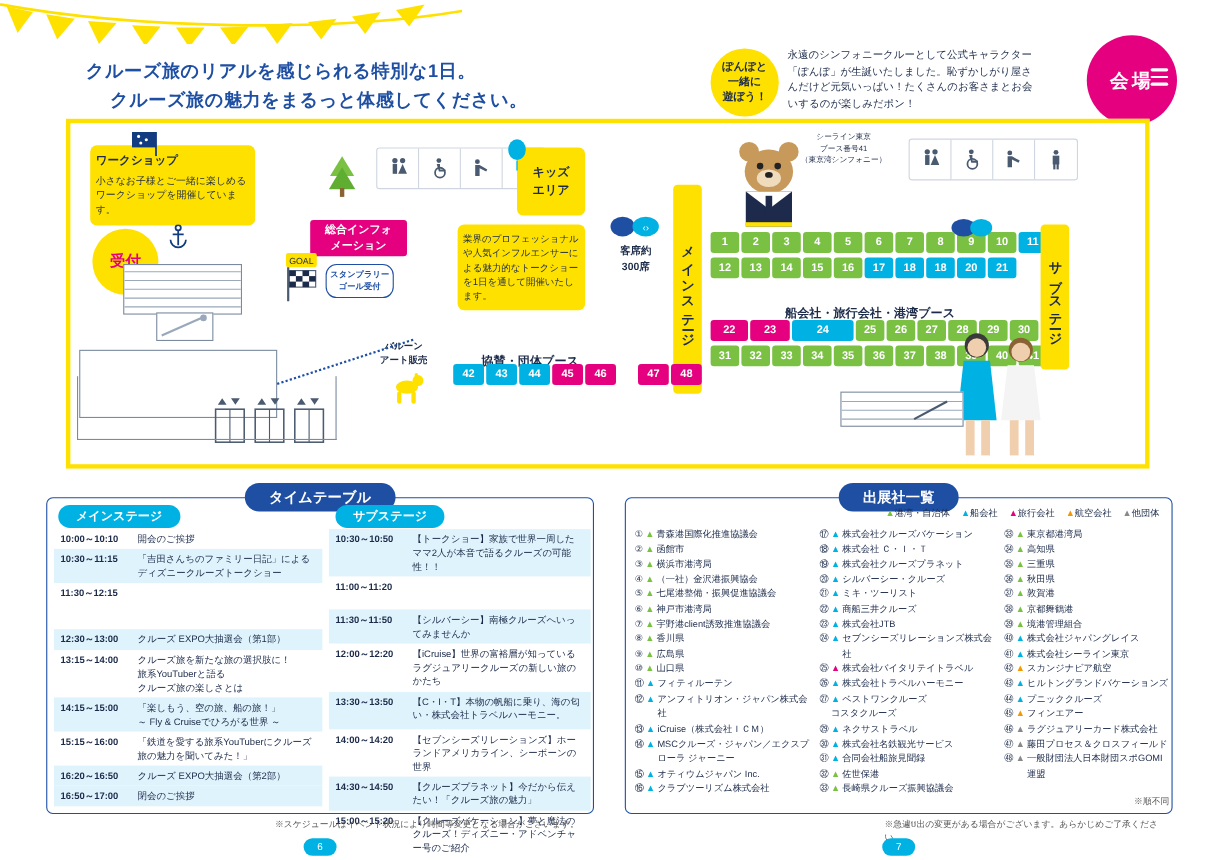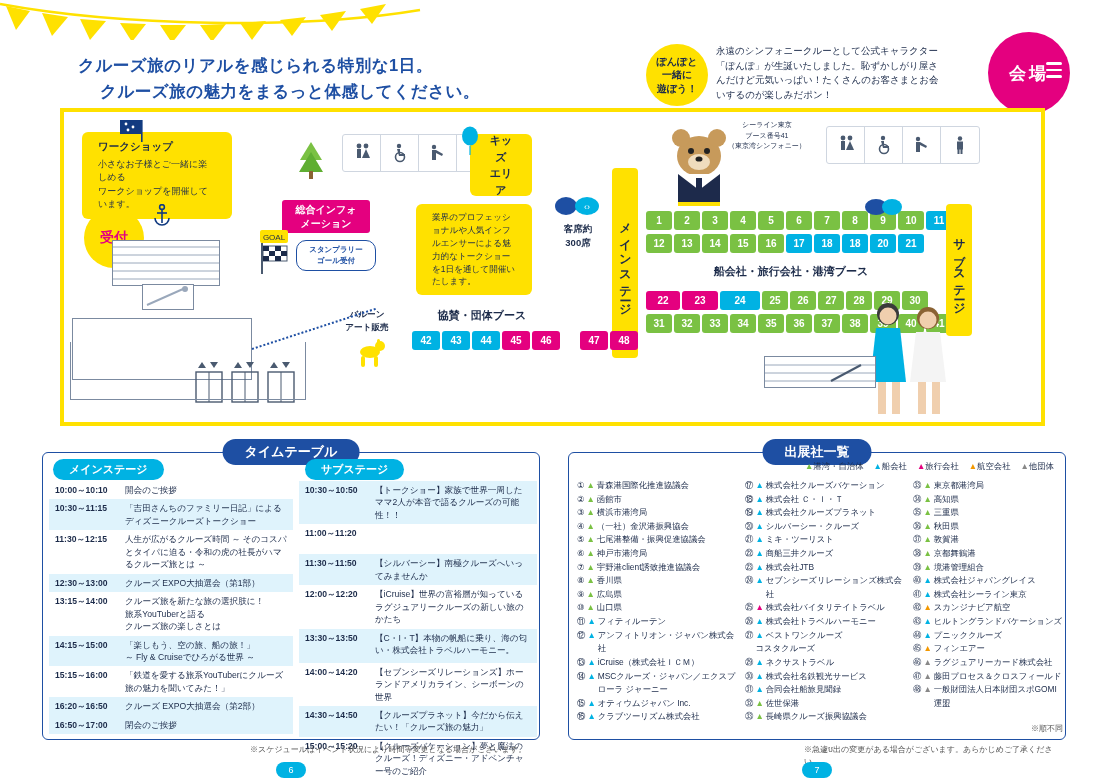--- a/index.html
+++ b/index.html
@@ -52,21 +52,21 @@
     position:absolute; left:60px; top:108px; width:985px; height:318px;
     border:4px solid #ffe100; background:#ffffff;
   }
   .map-inner { position:absolute; inset:0; }
 
   
   .abs { position:absolute; }
 
   .yellow-card {
     background:#ffe100; border-radius:6px; color:#1c2b4a;
-    font-size:9px; line-height:1.5; padding:7px 16px;
+    font-size:9px; line-height:1.5; padding:7px 5px;
   }
   .yellow-card .ttl { font-weight:bold; font-size:10.5px; display:block; margin-bottom:3px; }
 
   .pink-label {
     background:#e4007f; color:#fff; font-size:10px; font-weight:bold;
     border-radius:3px; padding:3px 7px; line-height:1.35;
   }
 
   .circle-recep {
     width:60px; height:60px; border-radius:50%; background:#ffe100;
@@ -94,21 +94,21 @@
     width:26px; height:19px; border-radius:3px; color:#fff;
     font-size:10px; font-weight:bold;
     display:inline-flex; align-items:center; justify-content:center;
     margin:0 2px 3px 0;
   }
   .c-green { background:#7ac143; }
   .c-cyan  { background:#00b2e3; }
   .c-pink  { background:#e4007f; }
 
   .booth-title {
-    font-size:11px; font-weight:bold; color:#1c2b4a; text-align:center;
+    font-size:11px; font-weight:bold; color:#1c2b4a; text-align:center;margin-top:13px;
   }
 
   
   .stairs { border:1.5px solid #7b8aa0; background:#fff; }
   .dotline { border-top:2px dotted #1e4fa3; }
 
   
   .panel { position:absolute; border:1.5px solid #1e4fa3; border-radius:6px; background:#fff; }
   .panel-title {
     position:absolute; background:#1e4fa3; color:#fff; font-weight:bold;
@@ -269,21 +269,21 @@
           <g fill="#1c2b4a">
               <rect x="9" y="16" width="6" height="5"></rect>
               <rect x="21" y="16" width="6" height="5"></rect>
               <rect x="15" y="21" width="6" height="5"></rect>
               <rect x="27" y="21" width="6" height="5"></rect>
               <rect x="9" y="26" width="6" height="5"></rect>
               <rect x="21" y="26" width="6" height="5"></rect>
             </g>
         </svg>
       </div>
-      <div class="abs" style="left:232px; top:128px; width:80px; border:1.5px solid #1e4fa3; border-radius:10px; background:#fff; font-size:7.5px; text-align:center; padding:4px 2px; line-height:1.4; color:#1e4fa3; font-weight:bold;">
+      <div class="abs" style="left:232px; top:128px; width:62px; border:1.5px solid #1e4fa3; border-radius:10px; background:#fff; font-size:7.5px; text-align:center; padding:4px 2px; line-height:1.4; color:#1e4fa3; font-weight:bold;">
         <span>スタンプラリー</span><br>
         <span>ゴール受付</span>
       </div>
 
       <div class="abs yellow-card" style="left:352px; top:92px; width:116px; font-size:8.6px;">
         <span>業界のプロフェッショナルや人気インフルエンサーによる魅力的なトークショーを1日を通して開催いたします。</span>
       </div>
 
       <div class="abs" style="left:486px; top:110px; width:56px; text-align:center; font-size:9.5px; font-weight:bold; line-height:1.5;">
         <span>客席約</span><br>
@@ -358,21 +358,21 @@
         </div>
         <div style="white-space:nowrap;">
           <span class="bcell c-green">12</span><span class="bcell c-green">13</span><span class="bcell c-green">14</span><span class="bcell c-green">15</span><span class="bcell c-green">16</span><span class="bcell c-cyan">17</span><span class="bcell c-cyan">18</span><span class="bcell c-cyan">18</span><span class="bcell c-cyan">20</span><span class="bcell c-cyan">21</span>
         </div>
       </div>
 
       <div class="abs booth-title" style="left:582px; top:152px; width:290px;">船会社・旅行会社・港湾ブース</div>
 
       <div class="abs" style="left:582px; top:178px; width:290px;">
         <div style="white-space:nowrap;">
-          <span class="bcell c-pink" style="width:34px;">22</span><span class="bcell c-pink" style="width:36px;">23</span><span class="bcell c-cyan" style="width:40px;text-align:right;">24</span><span class="bcell c-green">25</span><span class="bcell c-green">26</span><span class="bcell c-green">27</span><span class="bcell c-green">28</span><span class="bcell c-green">29</span><span class="bcell c-green">30</span>
+          <span class="bcell c-pink" style="width:34px;">22</span><span class="bcell c-pink" style="width:36px;">23</span><span class="bcell c-cyan" style="width:56px;text-align:right;">24</span><span class="bcell c-green">25</span><span class="bcell c-green">26</span><span class="bcell c-green">27</span><span class="bcell c-green">28</span><span class="bcell c-green">29</span><span class="bcell c-green">30</span>
         </div>
         <div style="white-space:nowrap;">
           <span class="bcell c-green">31</span><span class="bcell c-green">32</span><span class="bcell c-green">33</span><span class="bcell c-green">34</span><span class="bcell c-green">35</span><span class="bcell c-green">36</span><span class="bcell c-green">37</span><span class="bcell c-green">38</span><span class="bcell c-green">39</span><span class="bcell c-green">40</span><span class="bcell c-green">41</span>
         </div>
       </div>
 
       <div class="abs stage-vert" style="left:882px; top:92px; width:26px; height:132px; background:#ffe100;">
         <span>サブステージ</span>
       </div>
       <svg class="abs" style="left:800px; top:84px;" width="40" height="22" viewBox="0 0 40 22">
@@ -484,21 +484,20 @@
           <div class="tt-time">10:00～10:10</div>
           <div class="tt-desc">開会のご挨拶</div>
         </div>
       <div class="tt-row tt-alt" style="min-height:30px;">
           <div class="tt-time">10:30～11:15</div>
           <div class="tt-desc" style="white-space:pre-line;">「吉田さんちのファミリー日記」による
 ディズニークルーズトークショー</div>
         </div>
       <div class="tt-row" style="min-height:42px;">
           <div class="tt-time">11:30～12:15</div>
-          <div class="tt-desc">人生が広がるクルーズ時間 ～ そのコスパとタイパに迫る・令和の虎の社長がハマるクルーズ旅とは ～</div>
         </div>
       <div class="tt-row tt-alt">
           <div class="tt-time">12:30～13:00</div>
           <div class="tt-desc">クルーズ EXPO大抽選会（第1部）</div>
         </div>
       <div class="tt-row" style="min-height:42px;">
           <div class="tt-time">13:15～14:00</div>
           <div class="tt-desc" style="white-space:pre-line;">クルーズ旅を新たな旅の選択肢に！
 旅系YouTuberと語る
 クルーズ旅の楽しさとは</div>

